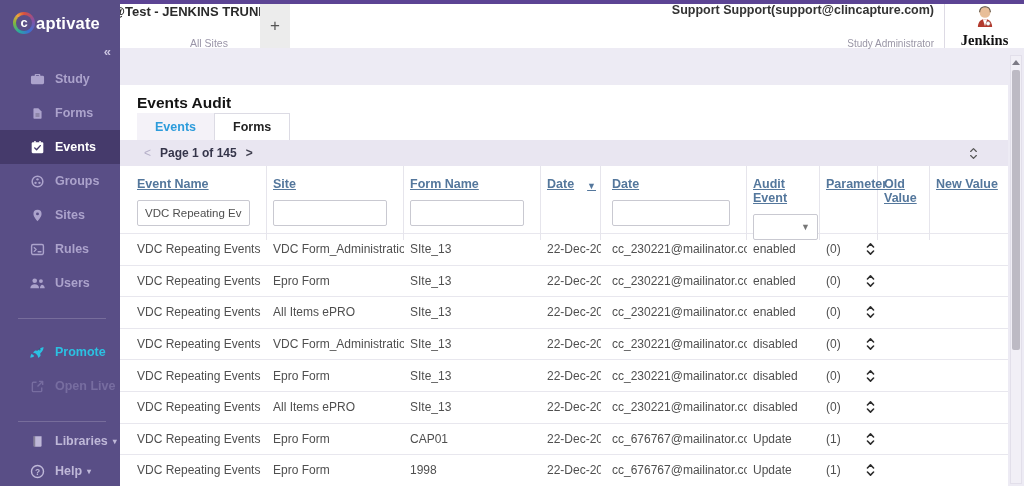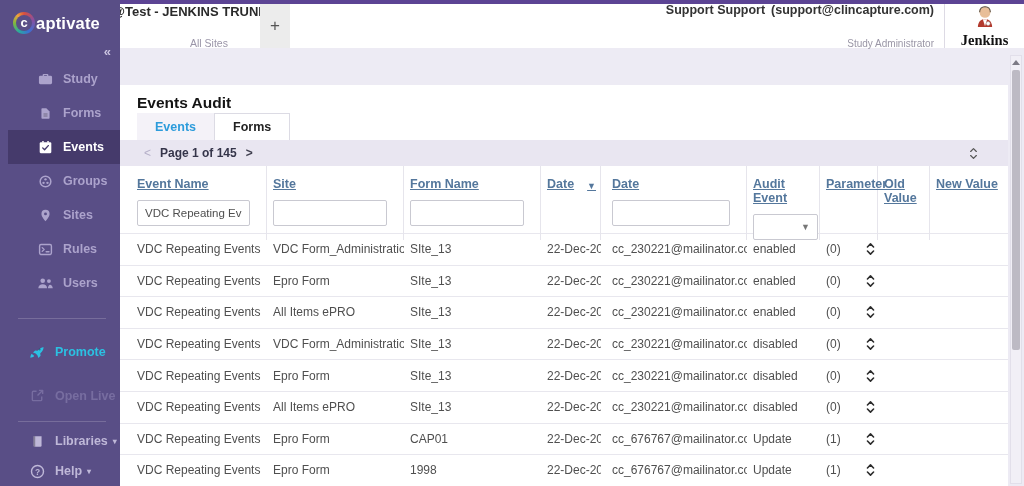--- a/index.html
+++ b/index.html
@@ -14,35 +14,35 @@
 
   
   .header { position:absolute; left:120px; top:4px; width:904px; height:44px; background:#fff; display:flex; align-items:stretch; z-index:20; }
   .study-tab { width:140px; display:flex; flex-direction:column; align-items:center; justify-content:center; background:#fff; cursor:pointer; }
   .study-tab .t1 { font-size:13px; font-weight:bold; color:#2B2B2B; white-space:nowrap; }
   .study-tab .t2 { font-size:10.5px; color:#9A95A8; margin-top:18px; margin-left:38px; }
   .add-tab { width:30px; background:#ECECEC; display:flex; align-items:center; justify-content:center; font-size:17px; color:#555; cursor:pointer; }
   .hspacer { flex:1; }
   .user-block { display:flex; flex-direction:column; justify-content:center; align-items:flex-end; padding-right:10px; cursor:pointer; }
   .user-block .u1 { font-size:12.5px; font-weight:bold; color:#333; }
-  .user-block .u1 .mail { margin-left:6px; }
+  .user-block .u1 .mail { }
   .user-block .u2 { font-size:10px; color:#9A96A6; margin-top:21px;text-align:right; }
   .jenkins-block { width:80px; border-left:1px solid #DDDAE4; display:flex; flex-direction:column; align-items:center; justify-content:center; }
   .jenkins-block .jlabel { font-family:"Liberation Serif", serif; font-weight:bold; font-size:14.5px; color:#111; margin-top:1px; }
 
   
   .sidebar { position:absolute; left:0; top:0; width:120px; height:486px; background:var(--sidebar,#594E86); z-index:40; display:flex; flex-direction:column; }
   .logo-row { height:48px; display:flex; align-items:center; padding-left:13px; }
   .logo-mark { width:22px; height:22px; border-radius:50%;
     background:conic-gradient(#D94F3D,#8A4F9E 70deg,#3B6FD4 150deg,#2AA9A0 210deg,#7CB83F 268deg,#F0A23C 320deg,#D94F3D);
     display:flex; align-items:center; justify-content:center; flex:0 0 auto; }
   .logo-inner { width:16px; height:16px; border-radius:50%; background:var(--sidebar,#594E86); color:#fff; font-weight:bold; font-size:13px; line-height:15px; text-align:center; }
   .logo-rest { color:#fff; font-weight:bold; font-size:16.5px; letter-spacing:.2px; margin-left:1px; }
   .collapse-row { height:14px; text-align:right; padding-right:9px; color:#CBC4E0; font-size:13px; font-weight:bold; line-height:12px; cursor:pointer; }
-  .nav { margin-top:2px;padding-left:8px; }
+  .nav { margin-top:2px; }
   .nav-item { height:34px; display:flex; align-items:center; padding-left:28px; color:#ACA3CC; font-weight:bold; font-size:12.5px; cursor:pointer; }
   .nav-item .ni-icon { width:18px; display:flex; justify-content:center; margin-right:9px; }
   .nav-item.active { background:var(--sidebar-active,#453A6B); color:#fff; }
   .side-divider { border-top:1px solid rgba(255,255,255,.18); margin:18px 14px 0 18px; }
   .act-item { height:34px; display:flex; align-items:center; padding-left:28px; font-weight:bold; font-size:12.5px; cursor:pointer; }
   .act-item .ni-icon { width:18px; display:flex; justify-content:center; margin-right:9px; }
   .act-gap { margin-top:16px; }
   .side-foot { margin-top:4px; }
   .foot-item { height:30px; display:flex; align-items:center; padding-left:28px; color:#BFB8D8; font-weight:bold; font-size:12.5px; cursor:pointer; }
   .foot-item .ni-icon { width:18px; display:flex; justify-content:center; margin-right:9px; }
@@ -204,21 +204,21 @@
   <div id="side-actions" class="act-gap">
       <div class="act-item" style="color: rgb(43, 193, 226);">
         <span class="ni-icon">
           <svg viewBox="0 0 16 16" width="16" height="16">
             <path fill="currentColor" d="M14.6 1.4c.4 3.1-.9 6-3.4 8l.4 2.4-2.2 2.2-1-2.7-1.7-1.7-2.7-1 2.2-2.2 2.4.4c2-2.5 4.9-3.8 6-3.4zM3.4 10.4c.9.2 1.6 1 1.8 1.9-.9.9-2.4 1.4-3.9 1.4.1-1.5.6-3 1.4-3.9z"></path>
             <circle cx="10.6" cy="5.4" r="1" fill="rgba(0,0,0,.35)"></circle>
           </svg>
         </span>
         <span>Promote</span>
       </div>
-      <div class="act-item" style="color: rgb(119, 109, 160); align-items: flex-end;">
+      <div class="act-item" style="color: rgb(119, 109, 160);">
         <span class="ni-icon">
           <svg viewBox="0 0 16 16" width="15" height="15">
             <path fill="none" stroke="currentColor" stroke-width="1.5" d="M12.5 9v3.5a1 1 0 0 1-1 1h-8a1 1 0 0 1-1-1v-8a1 1 0 0 1 1-1H7"></path>
             <path fill="none" stroke="currentColor" stroke-width="1.5" stroke-linejoin="round" d="M9.5 2.5h4v4"></path>
             <path fill="none" stroke="currentColor" stroke-width="1.5" d="M13.3 2.7L8 8"></path>
           </svg>
         </span>
         <span>Open Live</span>
       </div>
     </div>

